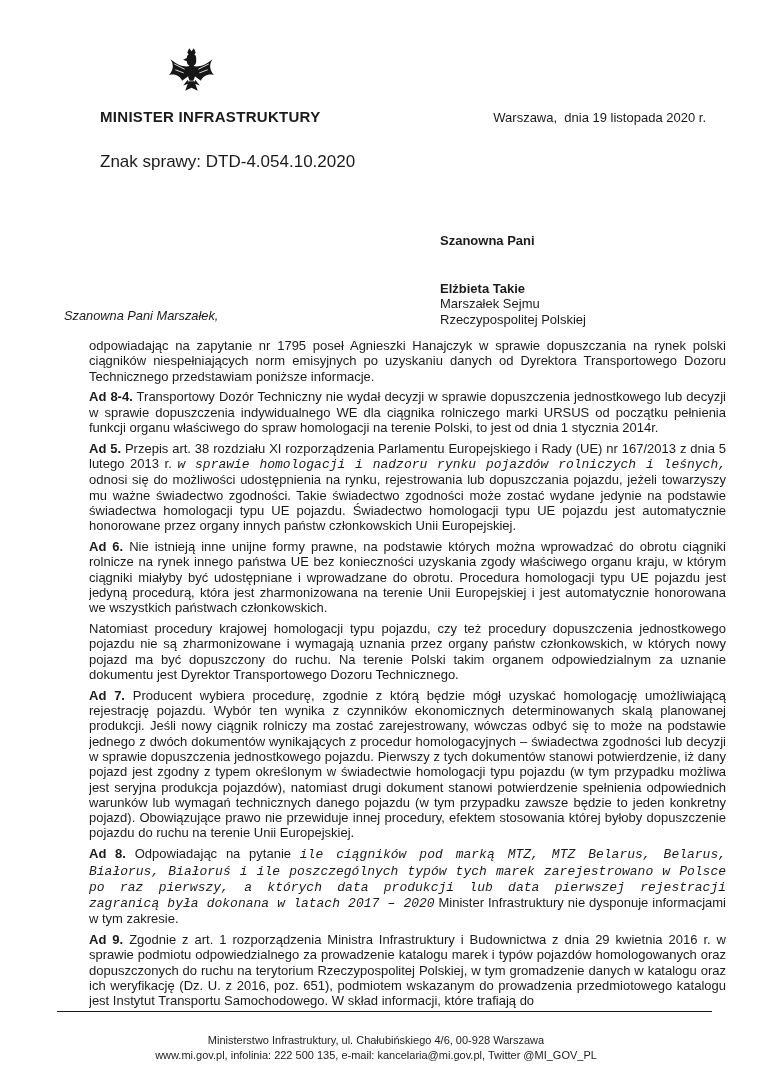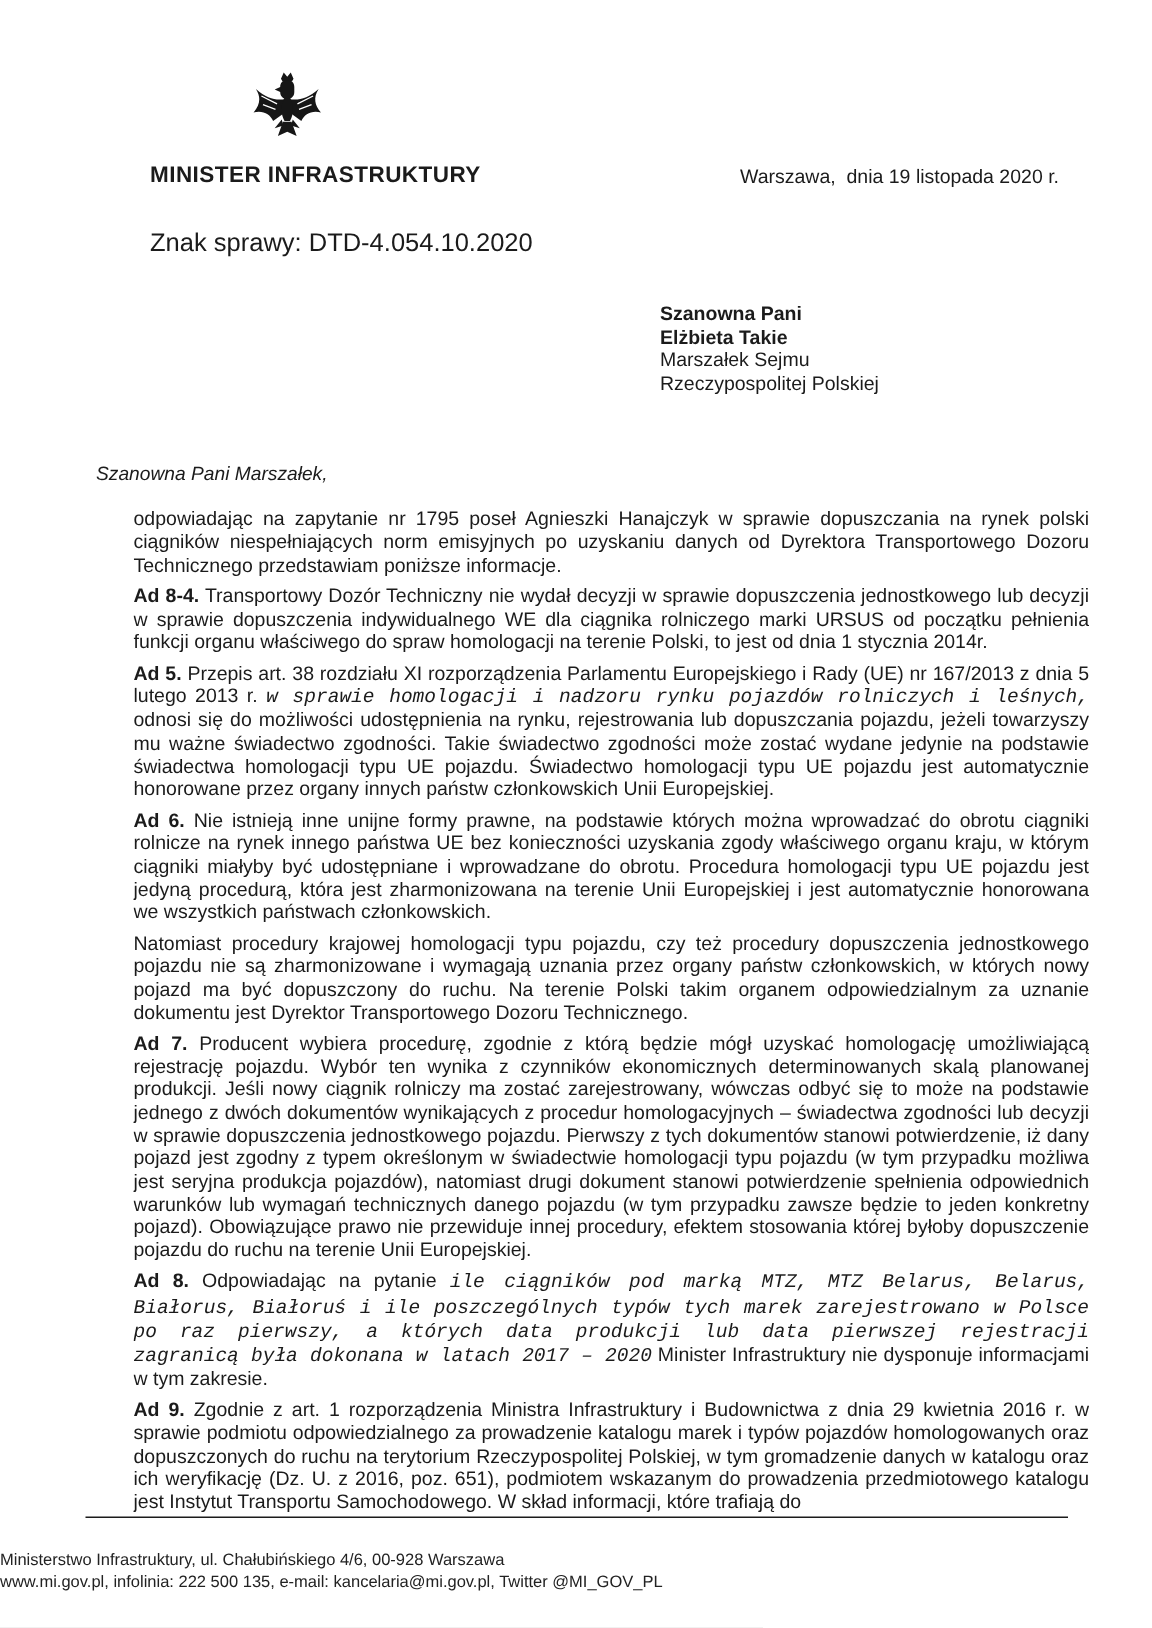--- a/index.html
+++ b/index.html
@@ -16,36 +16,36 @@
   .ministry-title{
     position:absolute;left:100px;top:108px;
     font-size:15px;font-weight:bold;letter-spacing:.3px;
   }
   .place-date{
     position:absolute;right:62px;top:110px;
     font-size:13px;white-space:pre;
   }
   .case-number{position:absolute;left:100px;top:152px;font-size:17px;}
   .recipient{position:absolute;left:440px;top:201px;font-size:13px;line-height:15.6px;}
-  .recipient-line.bold{font-weight:bold;}
+  .recipient-line.bold{font-weight:bold;margin-top:32px;}
   .salutation{position:absolute;left:64px;top:308px;font-size:12.8px;font-style:italic;}
   .letter-body{
     position:absolute;left:89px;top:338px;width:637px;height:672px;
     font-size:13px;line-height:15.3px;text-align:justify;overflow:hidden;
   }
   .letter-body p.para{margin:0 0 5.5px 0;}
   .para .b{font-weight:bold;}
   .para .i{font-style:italic;font-family:Liberation Mono, monospace;}
   .footer-rule{
     position:absolute;left:57px;right:56px;top:1011px;
     border:none;border-top:1.6px solid #1b1b1b;margin:0;
   }
   .footer{
     position:absolute;left:0;right:16px;top:1033px;
-    text-align:left;font-size:11px;line-height:15px;color:#222;
+    text-align:center;font-size:11px;line-height:15px;color:#222;
   }
 </style>
 </head>
 <body>
 
 <div class="page">
 
   <div class="eagle">
     <svg viewBox="0 0 90 110" width="47" height="59" aria-hidden="true">
       <g fill="#161616">

